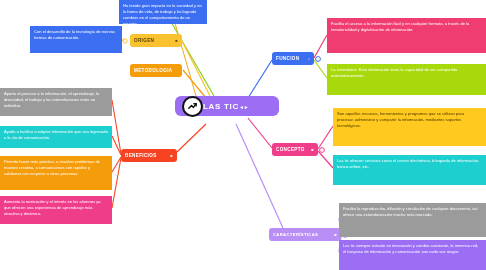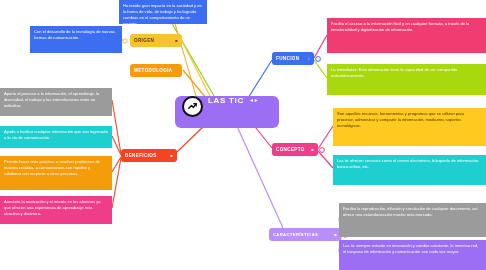--- a/index.html
+++ b/index.html
@@ -10,23 +10,23 @@
     overflow:hidden;
     position:relative;
   }
   #canvas{position:absolute;inset:0;width:486px;height:270px;}
   .edges{position:absolute;left:0;top:0;width:486px;height:270px;pointer-events:none;}
 
   .node{position:absolute;box-sizing:border-box;}
 
   
   .central{
-    left:175px;top:96px;width:104px;height:32px;
+    left:175px;top:96px;width:104px;height:20px;
     background:#9b6ef3;border-radius:6px;
-    display:flex;align-items:flex-start;gap:5px;
+    display:flex;align-items:center;
     padding:0 7px;
   }
   .central .ico{
     width:17px;height:17px;border-radius:50%;
     background:#ffffff;border:2px solid #111;
     display:flex;align-items:center;justify-content:center;
     flex:0 0 auto;
   }
   .central .ico svg{display:block;}
   .central .title{

